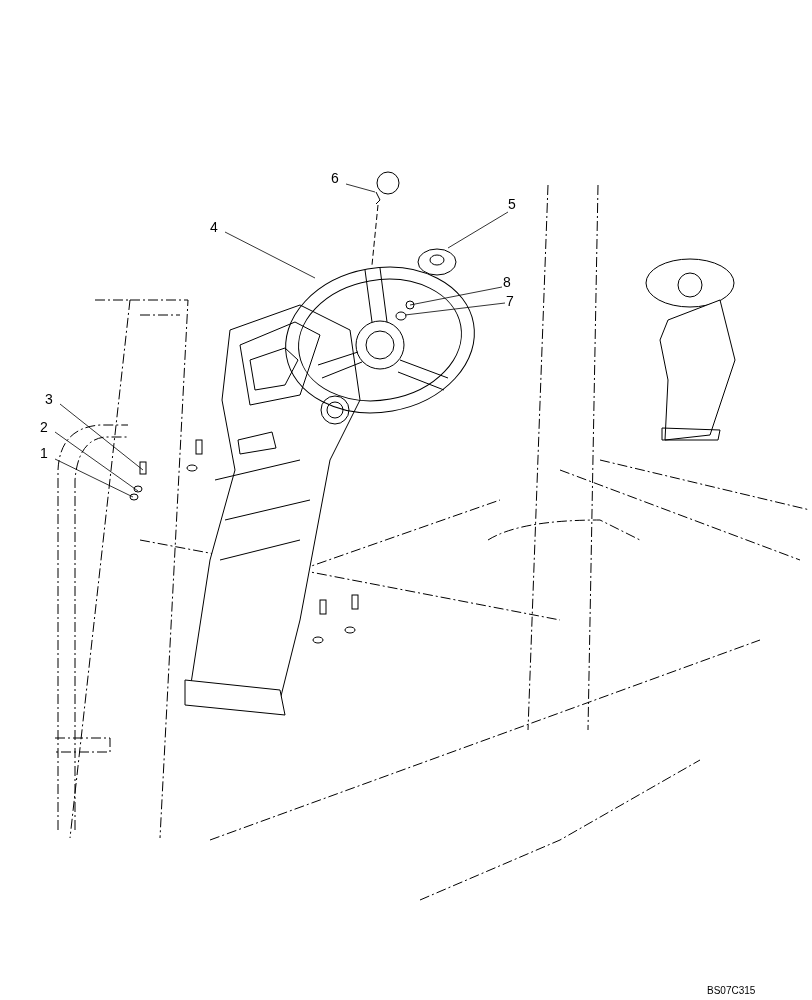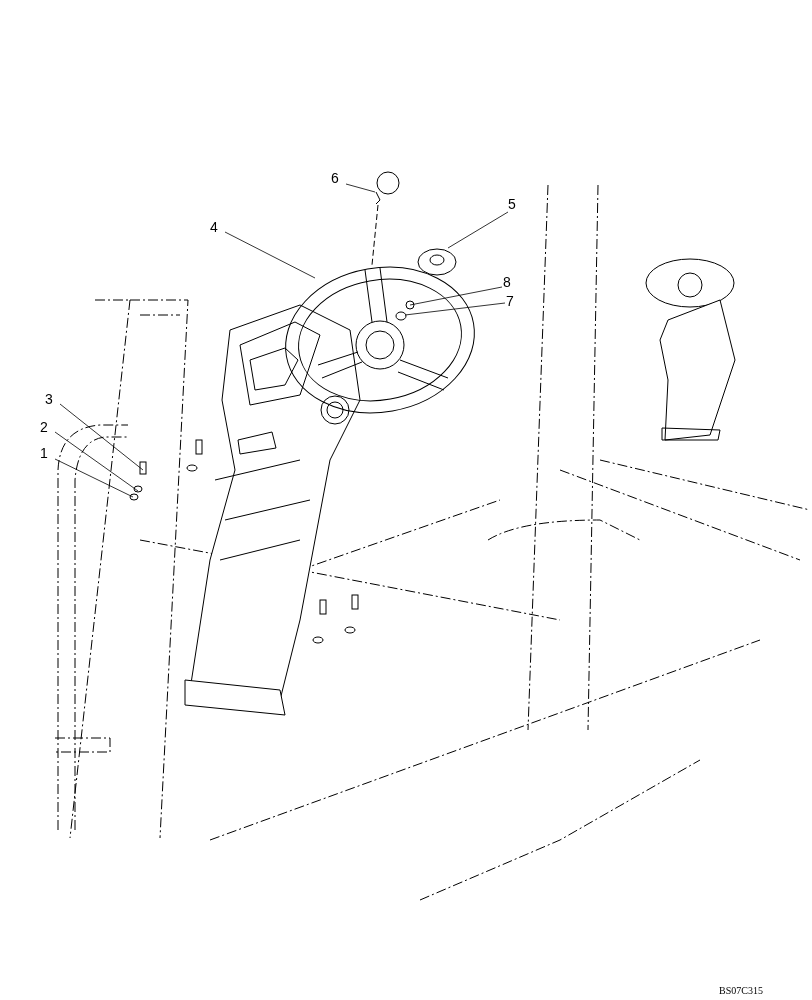--- a/index.html
+++ b/index.html
@@ -1,19 +1,19 @@
 <!DOCTYPE html>
 <html><head>
 <meta charset="utf-8">
 <style>
   html, body { margin: 0; padding: 0; background: #ffffff; }
   body { width: 812px; height: 1000px; position: relative; overflow: hidden; font-family: "Liberation Sans", sans-serif; }
   #drawing { position: absolute; left: 0; top: 0; width: 812px; height: 1000px; }
   .callout { position: absolute; font-family: "Liberation Sans", sans-serif; font-size: 14px; color: #000; line-height: 1; }
-  .code { position: absolute; font-family: Liberation Serif, serif; font-size: 10px; color: #000; left: 707px; top: 985px; margin-left: 12px; }
+  .code { position: absolute; font-family: Liberation Sans, sans-serif; font-size: 10px; color: #000; left: 707px; top: 985px; }
 </style>
 </head>
 <body>
 
 <svg id="drawing" viewBox="0 0 812 1000" xmlns="http://www.w3.org/2000/svg">
   <g fill="none" stroke="#000" stroke-width="1">
 
     <g stroke-dasharray="10 3 2 3">
       <path d="M130 300 L188 300 L160 838"></path>
       <path d="M130 300 L70 838"></path>

